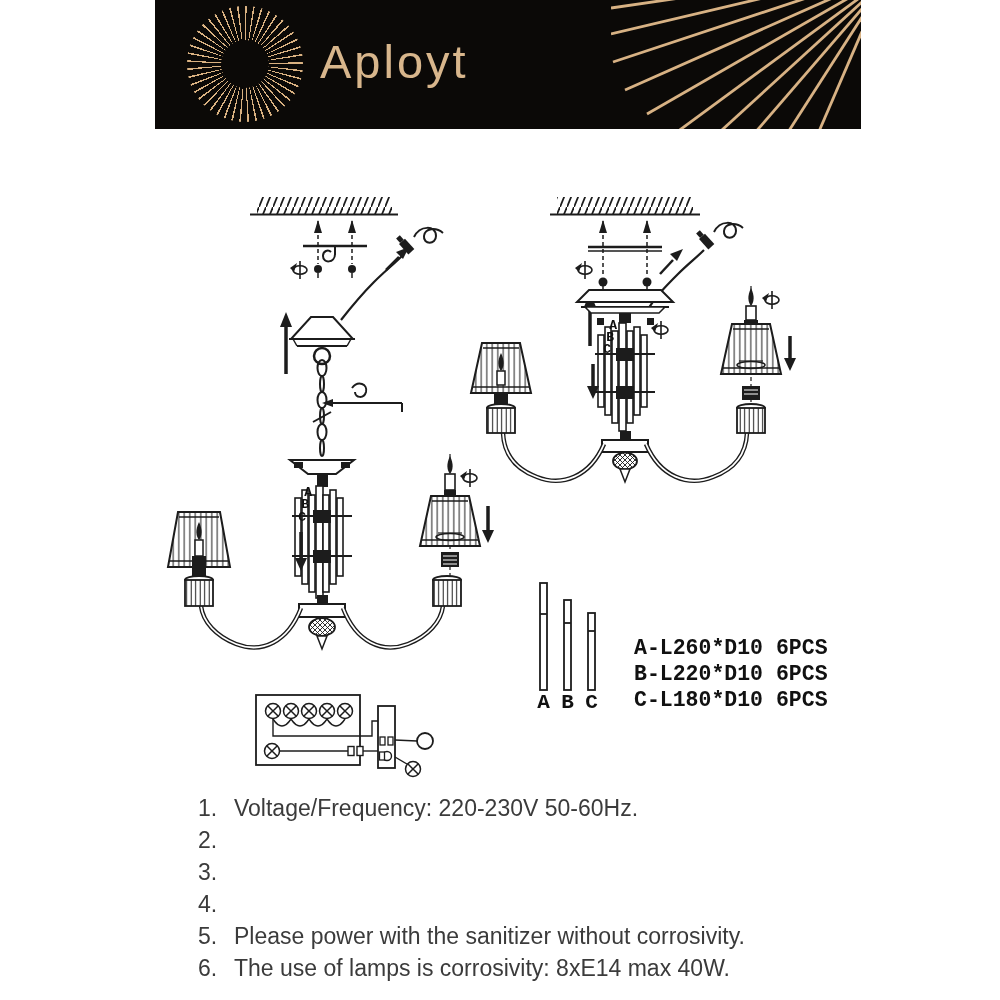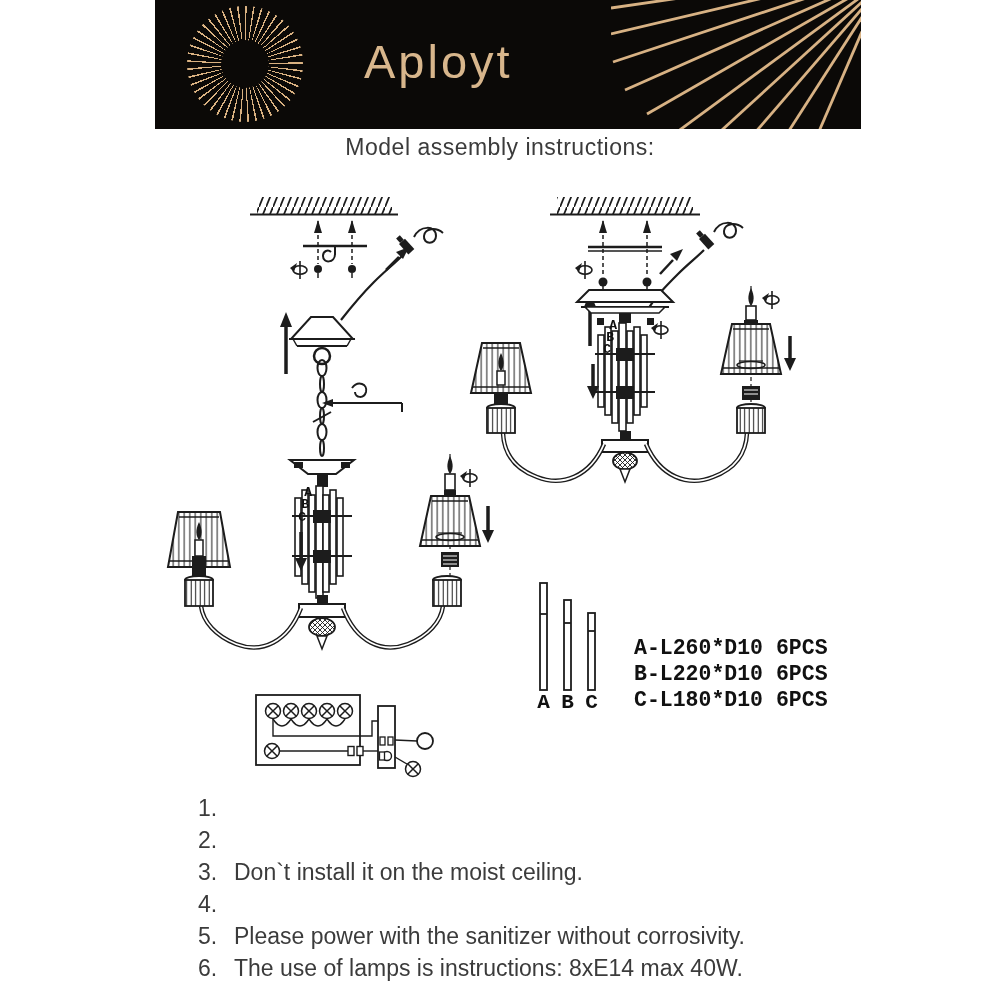--- a/index.html
+++ b/index.html
@@ -8,21 +8,21 @@
 
   
   .banner { position:absolute; left:155px; top:0; width:706px; height:129px;
             background:#0b0907; overflow:hidden; }
   .sunburst { position:absolute; left:32px; top:6px; width:116px; height:116px;
               border-radius:50%;
               background:repeating-conic-gradient(#d9b181 0deg 1.7deg, rgba(0,0,0,0) 1.7deg 8deg); }
   .sunburst::after { content:""; position:absolute; inset:34px; background:#0b0907;
                      border-radius:50%; }
   .brand { position:absolute; left:165px; top:34px; font-size:47px; color:#d8b68c;
-           letter-spacing:3px; font-family:"Liberation Sans", sans-serif;margin-left:44px; }
+           letter-spacing:3px; font-family:"Liberation Sans", sans-serif; }
   .corner-rays { position:absolute; right:0; top:0; }
 
   
   .title-block { position:absolute; left:0; top:134px; width:1000px; text-align:center;
                  color:#3b3b3b; }
   .title { font-size:23px; letter-spacing:0.5px; }
   .model { font-size:21px; margin-top:4px; letter-spacing:0.5px; }
 
   
   .diagram-canvas { position:absolute; left:0; top:190px; }
@@ -58,21 +58,20 @@
         <line x1="262" y1="-12" x2="66" y2="132"></line>
         <line x1="262" y1="-8" x2="100" y2="140"></line>
         <line x1="262" y1="-4" x2="136" y2="142"></line>
         <line x1="262" y1="0" x2="172" y2="140"></line>
         <line x1="262" y1="6" x2="206" y2="136"></line>
       </g>
     </svg>
   </header>
 
   <div class="title-block">
-    <div class="title">Model assembly instructions:</div>
   </div>
 
   <svg class="diagram-canvas" width="1000" height="620" viewBox="0 0 1000 620">
     <defs>
       <pattern id="hatch" patternUnits="userSpaceOnUse" width="7" height="17">
         <line x1="0" y1="17" x2="7" y2="0" stroke="#1c1c1c" stroke-width="1.8"></line>
       </pattern>
       <pattern id="pleat" patternUnits="userSpaceOnUse" width="5.5" height="8">
         <rect width="5.5" height="8" fill="#fff"></rect>
         <line x1="2.75" y1="0" x2="2.75" y2="8" stroke="#1c1c1c" stroke-width="1"></line>
@@ -406,33 +405,33 @@
         <circle class="ln" cx="413" cy="579" r="7.5" stroke-width="1.5"></circle>
         <line class="ln" x1="407.7" y1="573.7" x2="418.3" y2="584.3" stroke-width="1.5"></line>
         <line class="ln" x1="418.3" y1="573.7" x2="407.7" y2="584.3" stroke-width="1.5"></line>
       </g>
     </g>
   </svg>
 
   <ol class="instructions">
     <li>
       <span class="num">1.</span>
+      <span>Voltage/Frequency: 220-230V 50-60Hz.</span>
     </li>
     <li>
       <span class="num">2.</span>
     </li>
     <li>
       <span class="num">3.</span>
-      <span>Don`t install it on the moist ceiling.</span>
     </li>
     <li>
       <span class="num">4.</span>
     </li>
     <li>
       <span class="num">5.</span>
       <span>Please power with the sanitizer without corrosivity.</span>
     </li>
     <li>
       <span class="num">6.</span>
-      <span>The use of lamps is instructions: 8xE14 max 40W.</span>
+      <span>The use of lamps is corrosivity: 8xE14 max 40W.</span>
     </li>
   </ol>
 </div>
 
 </body></html>

